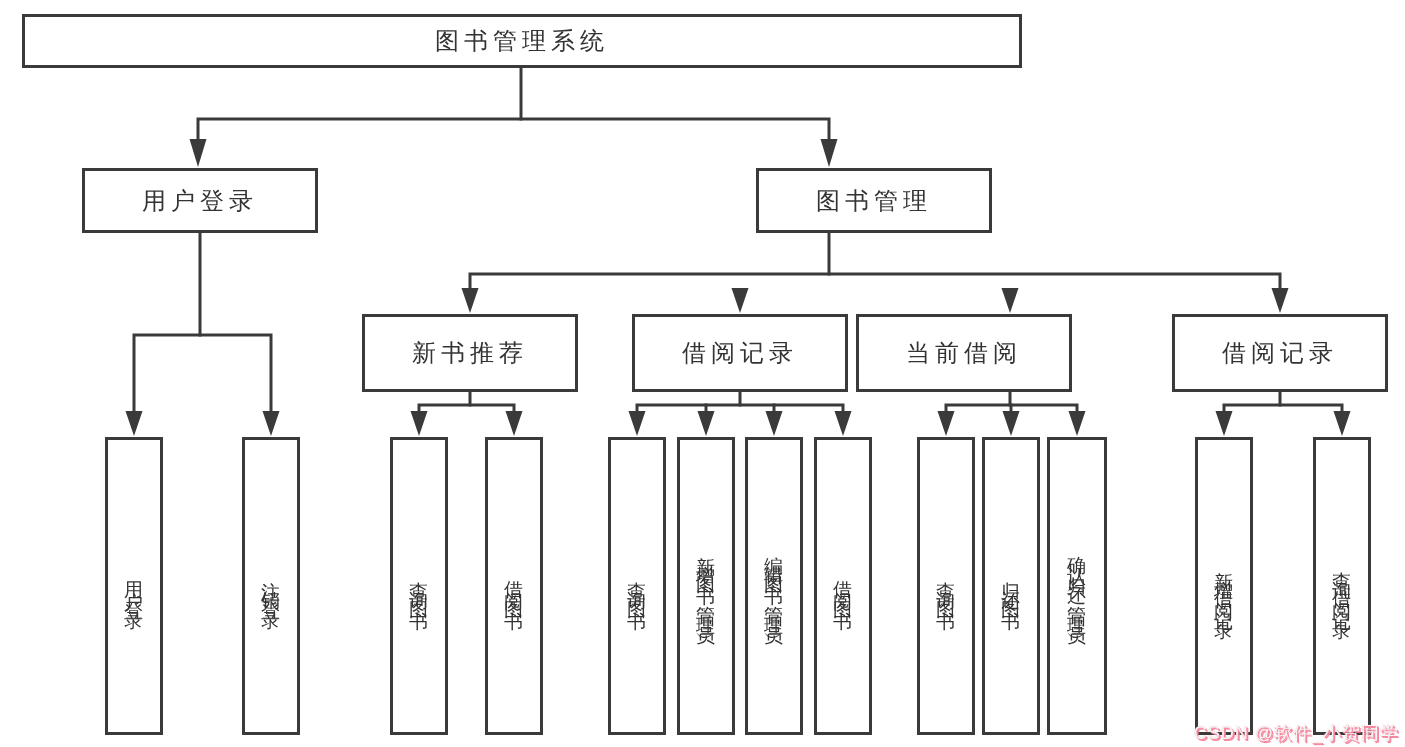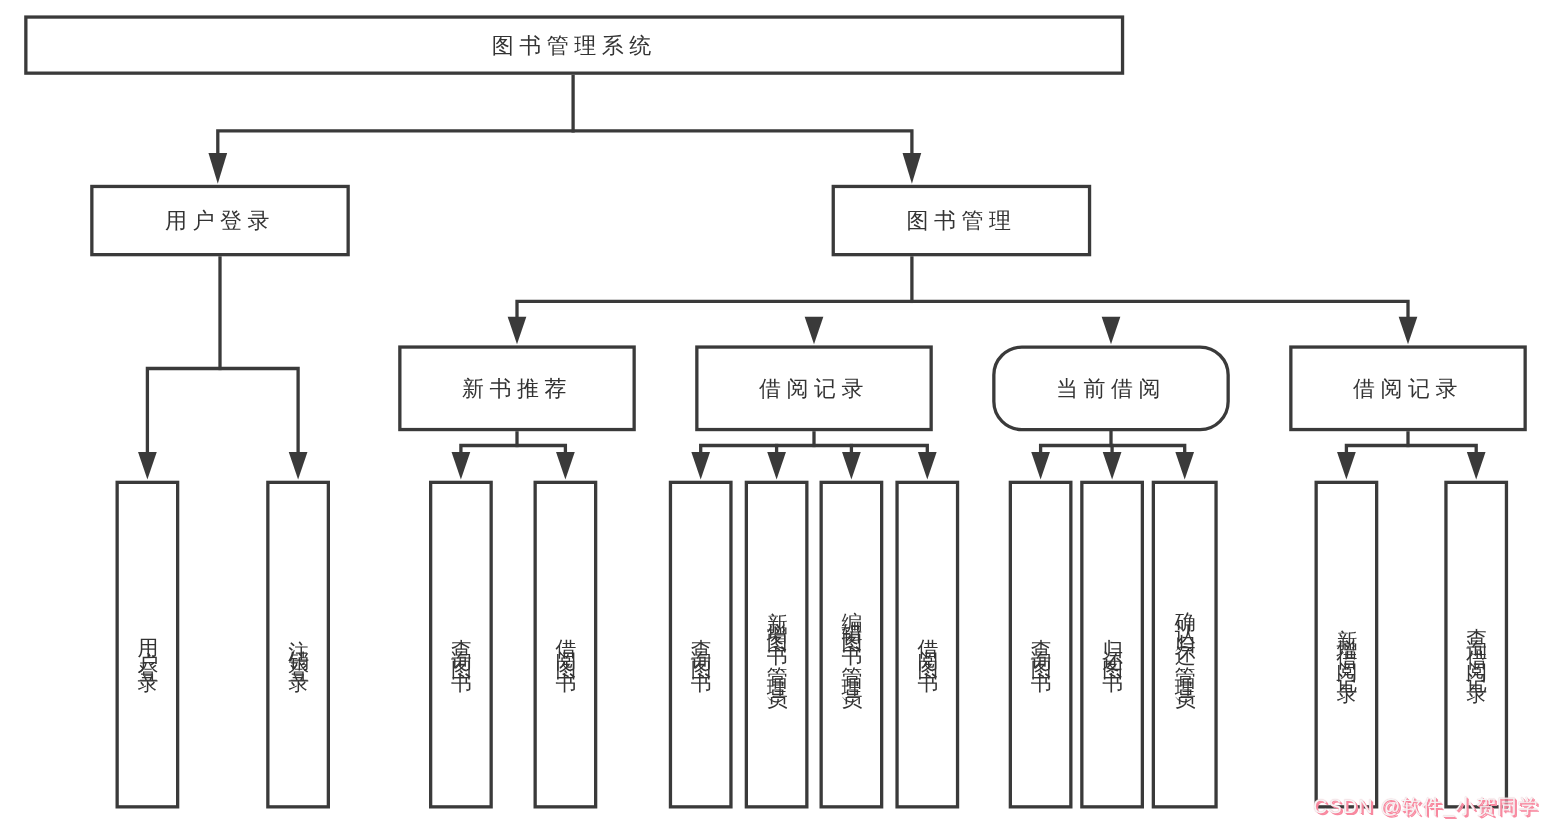--- a/index.html
+++ b/index.html
@@ -5,32 +5,32 @@
   html,body{margin:0;padding:0;background:#fff;}
   #canvas{
     position:relative;width:1405px;height:747px;background:#fff;overflow:hidden;
     font-family:"Liberation Sans","DejaVu Sans",sans-serif;color:#333333;
   }
   #wires{position:absolute;left:0;top:0;width:1405px;height:747px;}
   .node{
     position:absolute;box-sizing:border-box;background:#fff;border:3px solid #3a3a3a;
     display:flex;align-items:center;justify-content:center;
   }
-  .hlabel{font-size:20px;letter-spacing:5px;white-space:nowrap;}
+  .hlabel{font-size:24px;letter-spacing:5px;white-space:nowrap;}
   .leaf{width:58px;top:437px;height:298px;}
   .vlabel{
     writing-mode:vertical-rl;text-orientation:mixed;
     font-size:19px;letter-spacing:10px;line-height:1;white-space:nowrap;
   }
   
   .n-root{left:22px;top:14px;width:1000px;height:54px;}
   .n-login{left:82px;top:168px;width:236px;height:65px;}
   .n-mgmt{left:711px;top:168px;width:236px;height:65px;margin-left:45px;}
   .n-l3{top:314px;width:216px;height:78px;}
-  .n-newbook{left:362px;} .n-borrow{left:632px;} .n-current{left:902px;border-radius:27px;} .n-records{left:1172px;}
+  .n-newbook{left:362px;} .n-borrow{left:632px;} .n-current{left:856px;} .n-records{left:1172px;}
   .lf-1{left:105px;}  .lf-2{left:242px;}
   .lf-3{left:390px;}  .lf-4{left:485px;}
   .lf-5{left:608px;}  .lf-6{left:677px;}  .lf-7{left:745px;}  .lf-8{left:814px;}
   .lf-9{left:917px;}  .lf-10{left:982px;} .lf-11{left:1047px;width:60px;}
   .lf-12{left:1195px;} .lf-13{left:1313px;}
   .watermark{
     position:absolute;right:6px;bottom:2px;font-size:18px;letter-spacing:1px;
     color:#f5f5f5;white-space:nowrap;
     text-shadow:2px 2px 0 #f8889f, 1px 1px 0 #f8889f, 0 0 1px #e6a9b4;
   }

